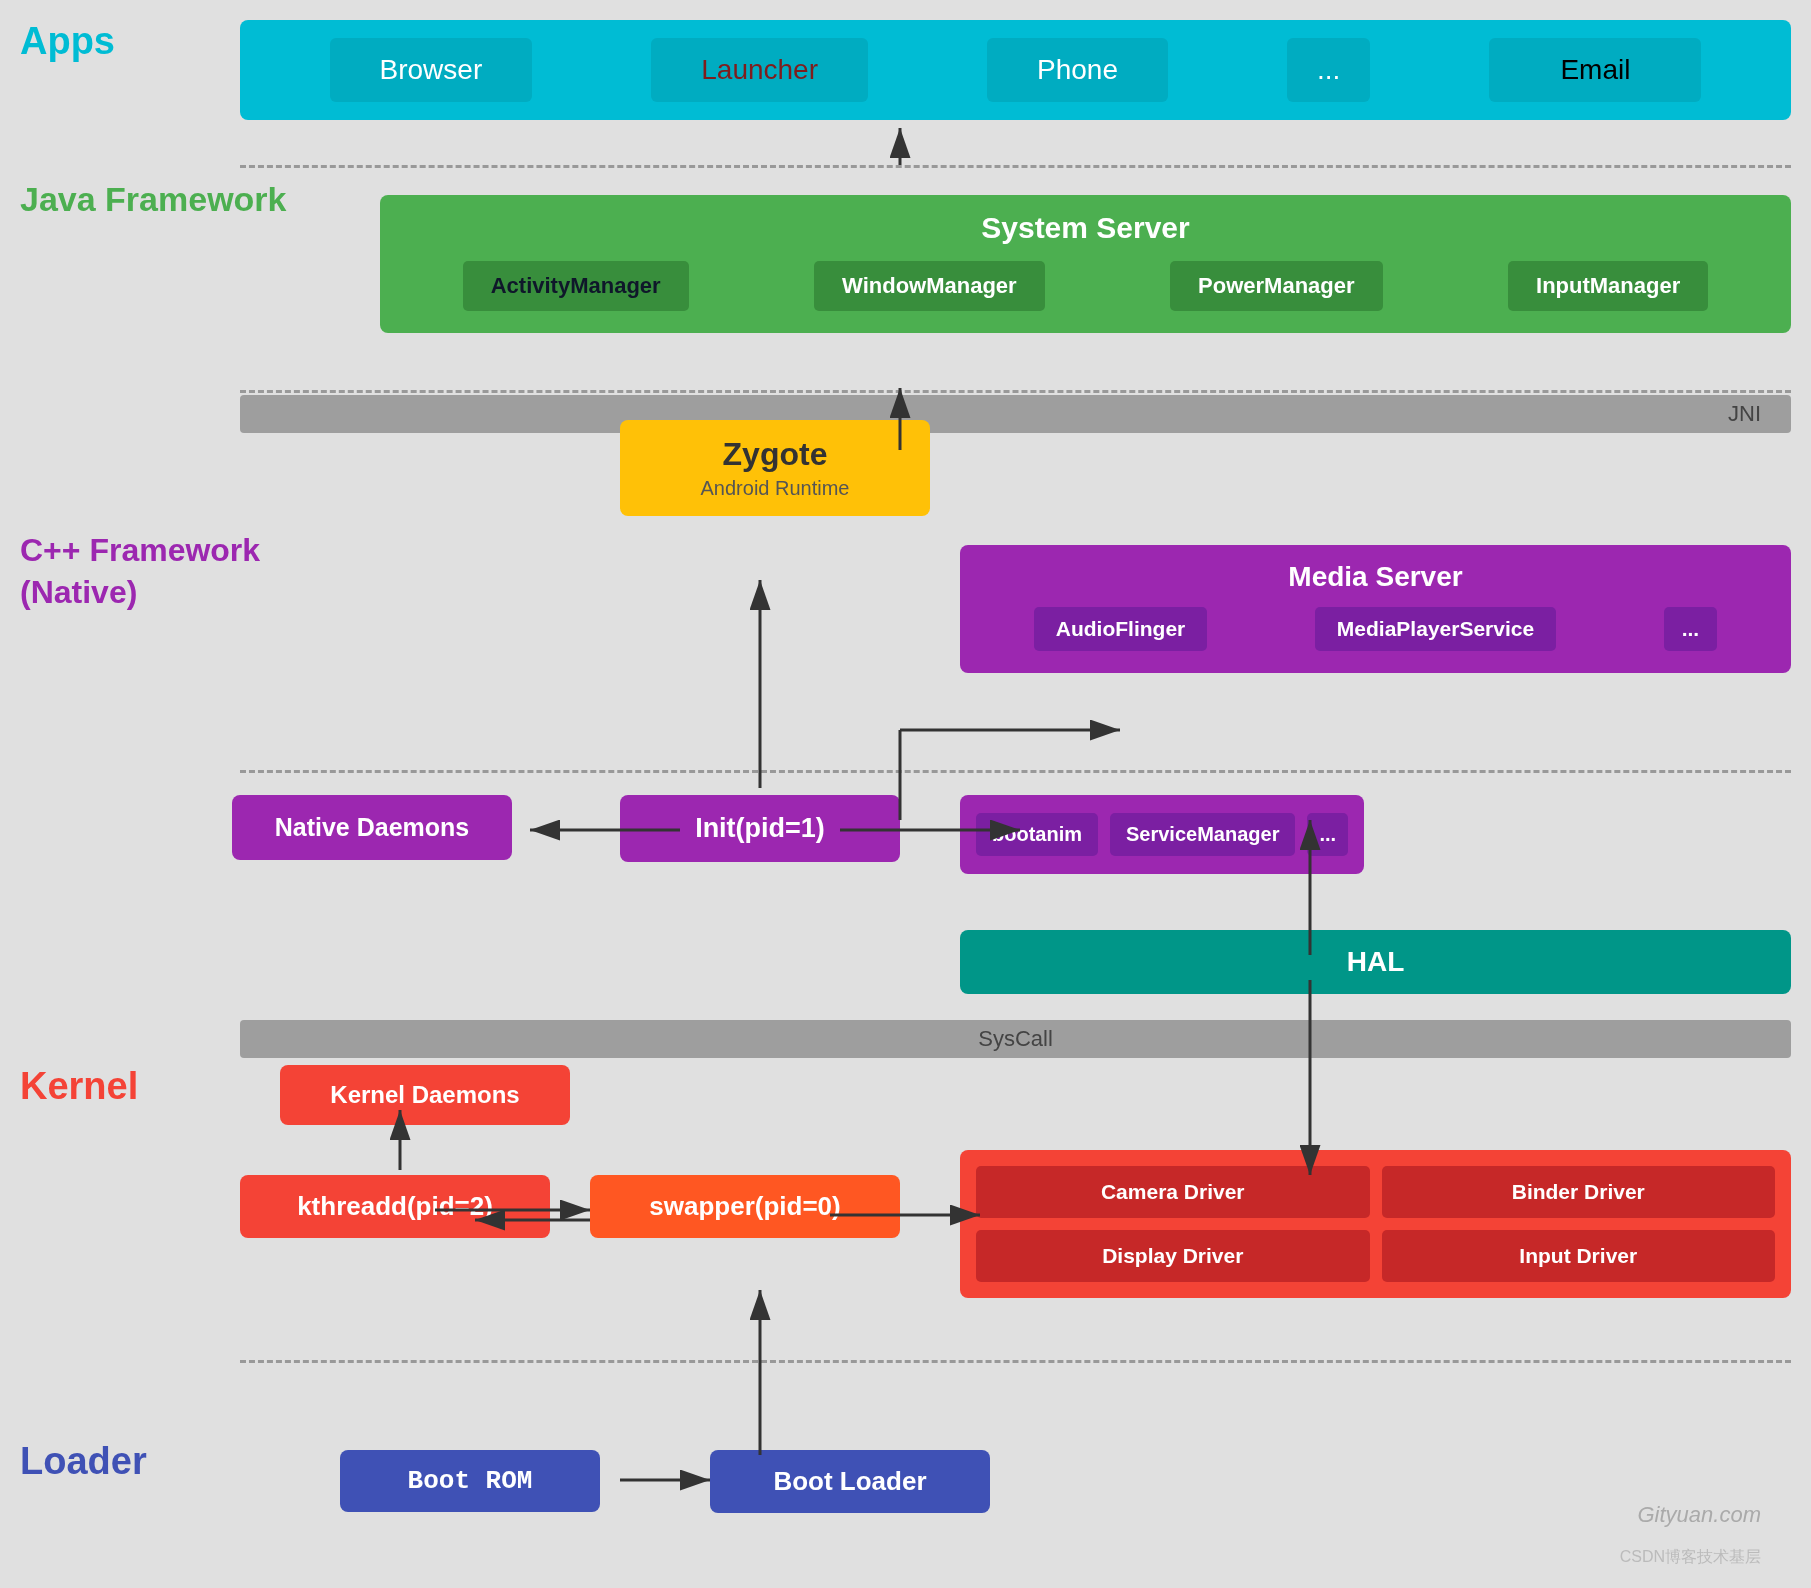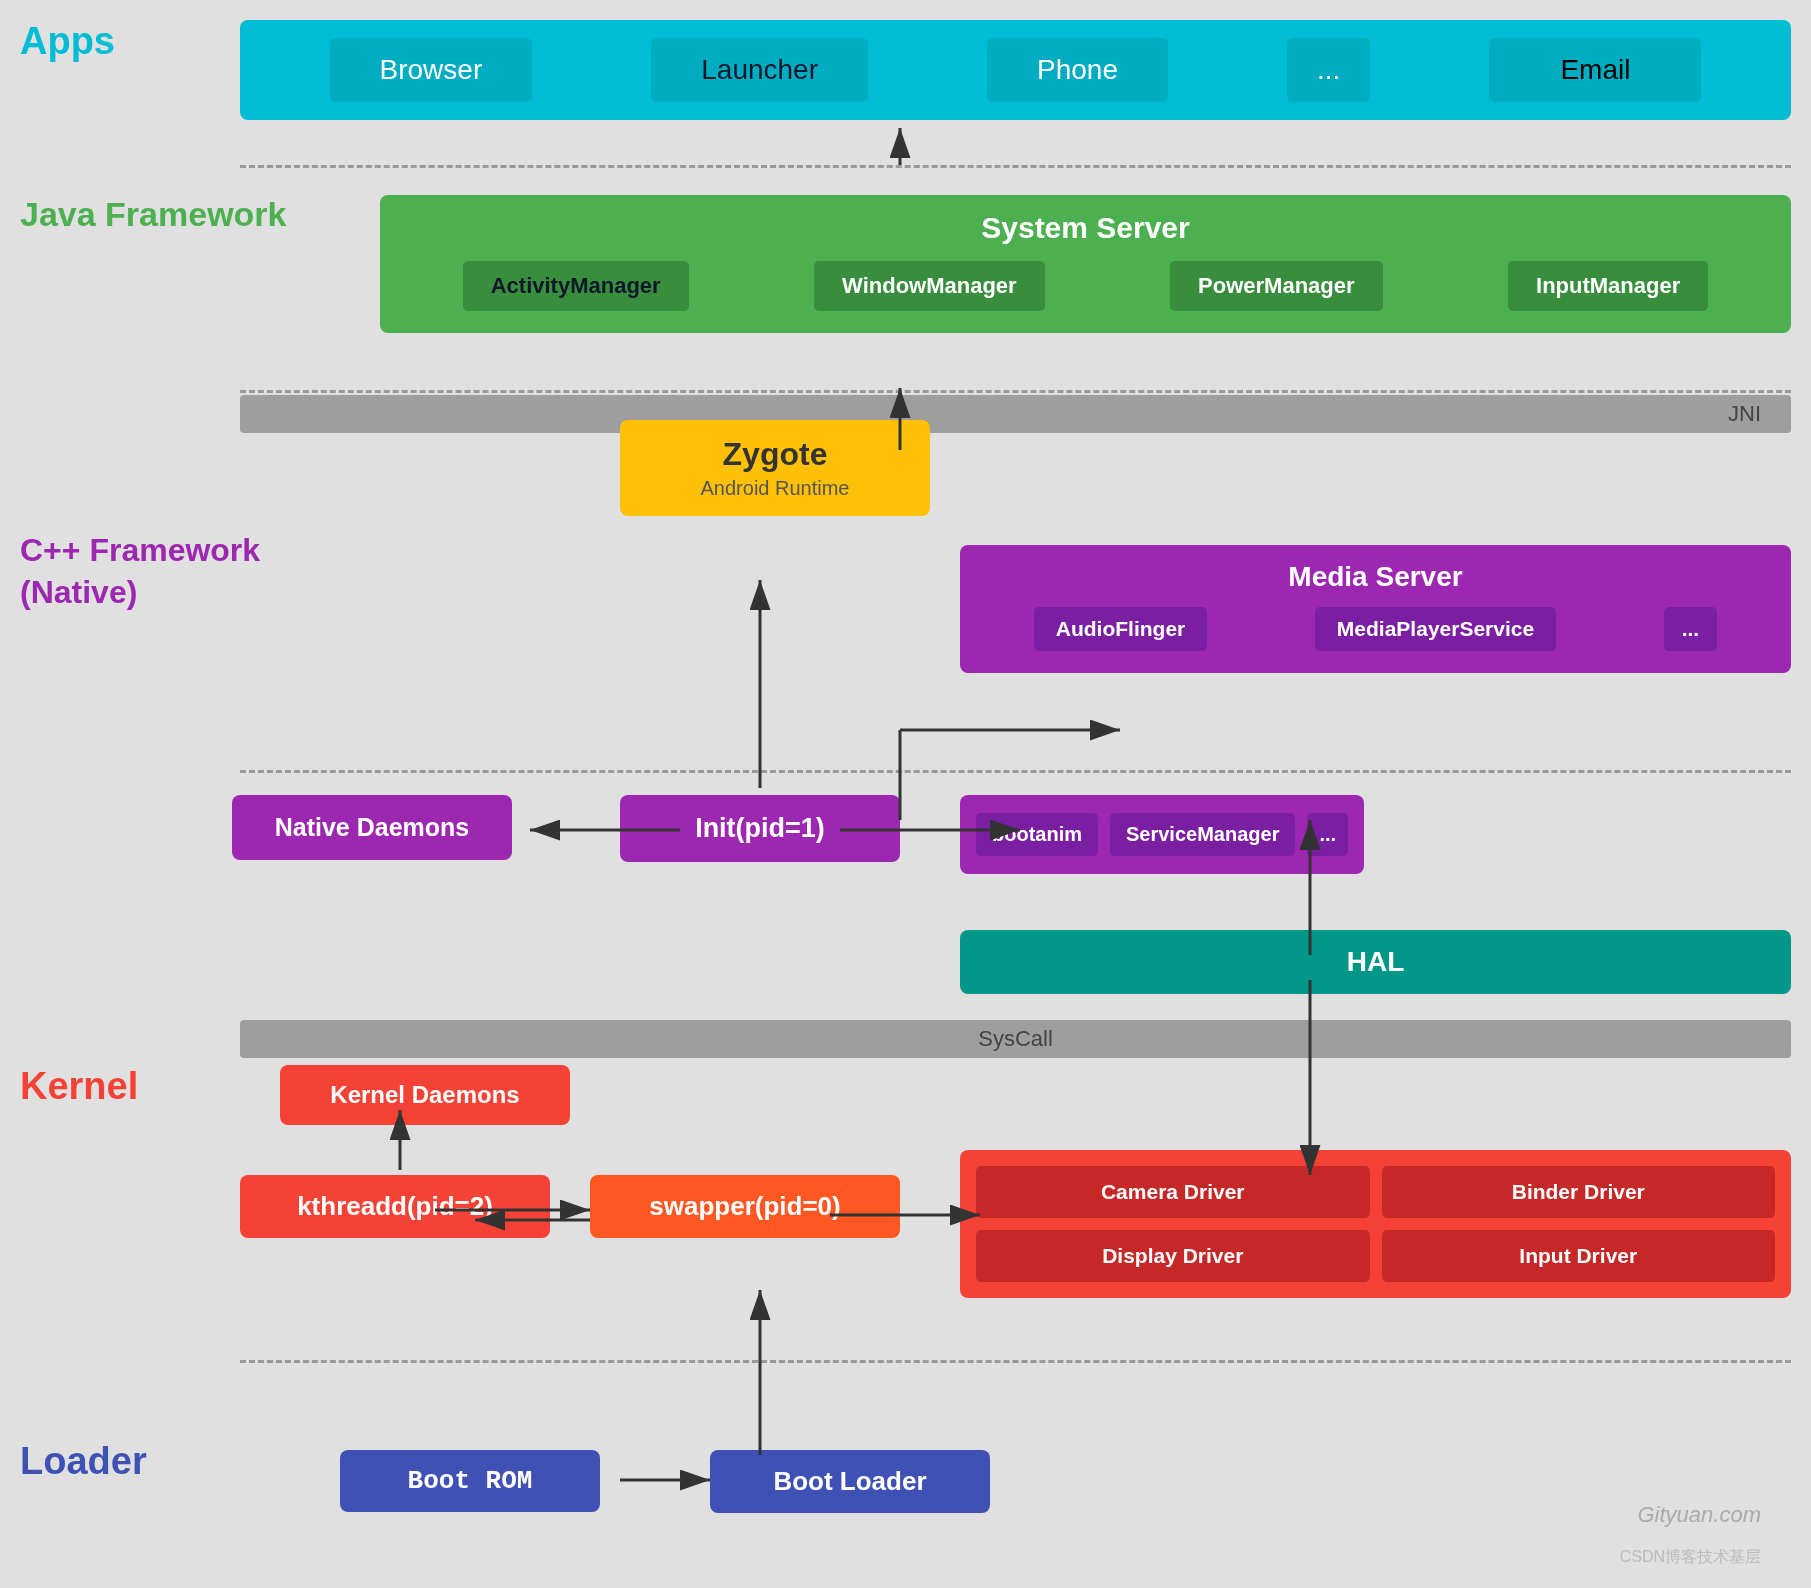--- a/index.html
+++ b/index.html
@@ -65,29 +65,29 @@
 
     <line x1="760" y1="1455" x2="760" y2="1290" stroke="#333" stroke-width="3" marker-end="url(#arrowhead)"></line>
   </svg>
 
   <div style="position:absolute; top:20px; left:20px;">
     <span style="font-size:38px; font-weight:bold; color:#00bcd4;">Apps</span>
   </div>
 
   <div style="position:absolute; top:20px; left:240px; right:20px; background:#00bcd4; border-radius:8px; padding:18px 30px; display:flex; align-items:center; justify-content:space-around; min-height:100px;">
     <div style="background:#00acc1; border-radius:6px; padding:16px 50px; color:white; font-size:28px;">Browser</div>
-    <div style="background:#00acc1; border-radius:6px; padding:16px 50px; color:#0f172a; font-size:28px;">Launcher</div>
+    <div style="background:#00acc1; border-radius:6px; padding:16px 50px; color:#7f1d1d; font-size:28px;">Launcher</div>
     <div style="background:#00acc1; border-radius:6px; padding:16px 50px; color:white; font-size:28px;">Phone</div>
     <div style="background:#00acc1; border-radius:6px; padding:16px 30px; color:white; font-size:28px;">...</div>
     <div style="background:#00acc1; border-radius:6px; padding:16px 71px; color:#000000; font-size:28px;">Email</div>
   </div>
 
   <div style="position:absolute; top:165px; left:240px; right:20px; border-top:3px dashed #999;"></div>
 
-  <div style="position:absolute; top:195px; left:20px;">
+  <div style="position:absolute; top:180px; left:20px;">
     <span style="font-size:34px; font-weight:bold; color:#4caf50;">Java Framework</span>
   </div>
 
   <div style="position:absolute; top:195px; left:380px; right:20px; background:#4caf50; border-radius:8px; padding:16px 20px 22px;">
     <div style="color:white; font-size:30px; font-weight:bold; text-align:center; margin-bottom:16px;">System Server</div>
     <div style="display:flex; justify-content:space-around;">
       <div style="background:#388e3c; border-radius:5px; padding:12px 28px; color:#0f172a; font-size:22px; font-weight:bold;">ActivityManager</div>
       <div style="background:#388e3c; border-radius:5px; padding:12px 28px; color:white; font-size:22px; font-weight:bold;">WindowManager</div>
       <div style="background:#388e3c; border-radius:5px; padding:12px 28px; color:white; font-size:22px; font-weight:bold;">PowerManager</div>
       <div style="background:#388e3c; border-radius:5px; padding:12px 28px; color:white; font-size:22px; font-weight:bold;">InputManager</div>

